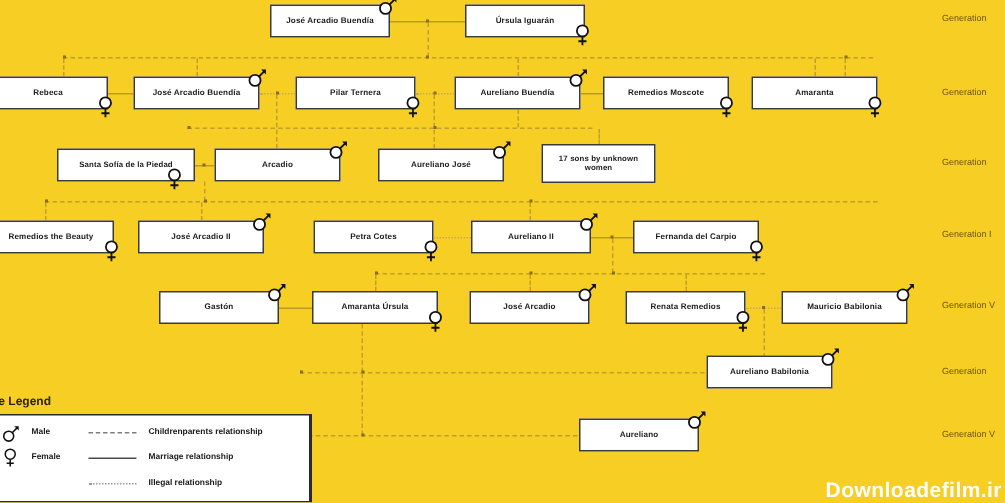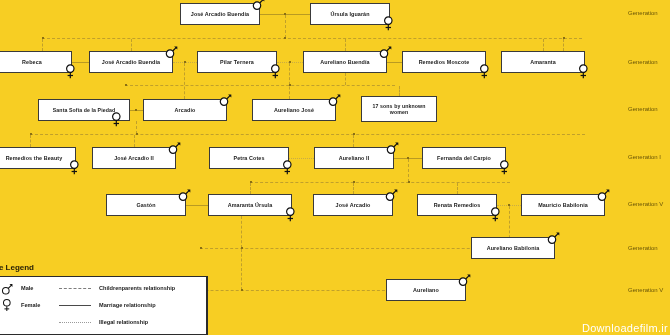--- a/index.html
+++ b/index.html
@@ -58,21 +58,21 @@
   .lg-sym svg{display:block;width:12px;height:14px;}
   .lg-txt{position:absolute;font-size:5.6px;font-weight:700;color:#1a1a1a;white-space:nowrap;}
   .lg-line{position:absolute;height:0;width:32px;border-top-width:1px;}
   .lg-line.a{border-top-style:dashed;border-top-color:#7d7d7d;}
   .lg-line.b{border-top-style:solid;border-top-color:#4a4a4a;}
   .lg-line.c{border-top-style:dotted;border-top-color:#9a9a9a;}
 
   
   #watermark{
     position:absolute;right:2px;bottom:1px;
-    font-size:11px;font-weight:400;color:#FFFFFF;
+    font-size:14px;font-weight:700;color:#FFFFFF;
     letter-spacing:.3px;z-index:12;
   }
 </style>
 </head>
 <body>
 
 <div id="stage">
 
   <div class="ln h solid" style="left:260px;top:14px;width:50px;"></div>
   <div class="node" style="left:284px;top:13px;"></div>

